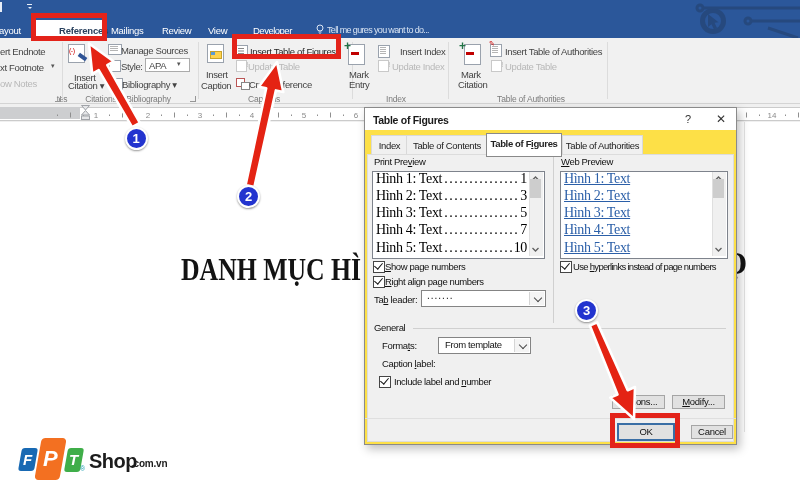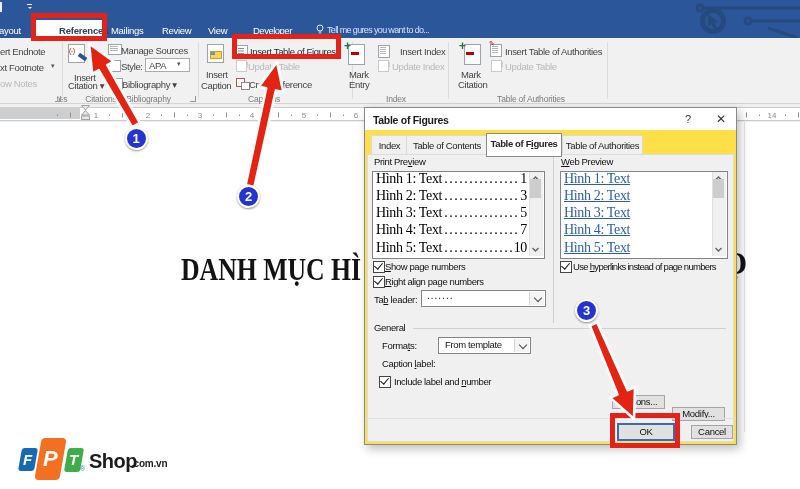--- a/index.html
+++ b/index.html
@@ -339,21 +339,21 @@
   <div class="combo" style="left:73px;top:229px;width:91px;height:15px;">
     <span class="abs" style="left:6px;top:1px;">From template</span>
     <div class="btn"></div>
       <div class="chev" style="right:4px;top:4px;"></div>
   </div>
   <span class="abs" style="left:17px;top:250px;">Caption <u>l</u>abel:</span>
   <div class="cb" style="left:14px;top:268px;"></div>
   <span class="cblbl" style="left:29px;top:268px;">Include label and <u>n</u>umber</span>
 
   <div class="pbtn" style="left:247px;top:287px;width:51px;height:12px;line-height:12px;"><u>O</u>ptions...</div>
-  <div class="pbtn" style="left:307px;top:287px;width:51px;height:12px;line-height:12px;margin-top:12px;"><u>M</u>odify...</div>
+  <div class="pbtn" style="left:307px;top:287px;width:51px;height:12px;line-height:12px;"><u>M</u>odify...</div>
 
   <div class="abs" style="left:0px;top:310px;width:371px;height:1px;background:#dfdfdf;"></div>
   <div class="pbtn" style="left:252px;top:315px;width:54px;height:14px;line-height:14px;border:2px solid #3a6ea5;">OK</div>
   <div class="pbtn" style="left:326px;top:317px;width:40px;height:12px;line-height:12px;">Cancel</div>
 </div>
 
 <div class="redbox" style="left:31px;top:13px;width:66px;height:18px;"></div>
 <div class="redbox" style="left:232px;top:34px;width:99px;height:15px;"></div>
 <div class="redbox" style="left:610px;top:413px;width:60px;height:25px;"></div>
 

